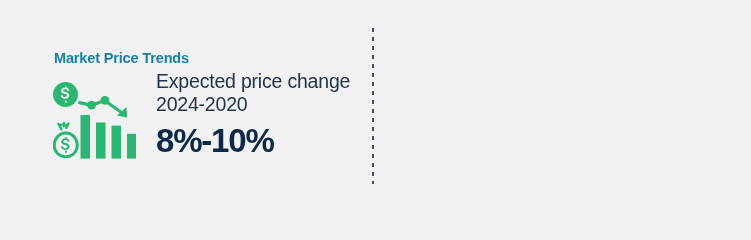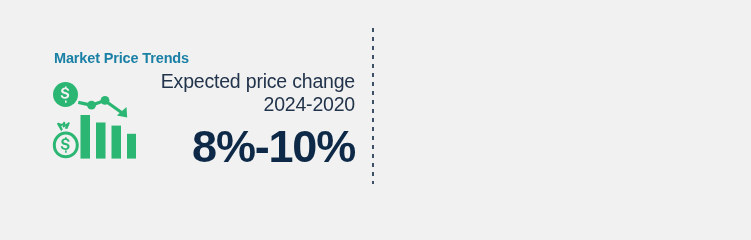--- a/index.html
+++ b/index.html
@@ -57,37 +57,35 @@
   
   .left-icon {
     position: absolute;
     left: 50px;
     top: 81px;
     width: 86px;
     height: 84px;
   }
   .left-text {
     position: absolute;
-    left: 140px;
+    left: 156px;
     top: 70px;
     width: 215px;
-    text-align: right;
   }
   .expected-line {
     color: #22344b;
     font-size: 19.5px;
     line-height: 23px;
     font-weight: 400;
     letter-spacing: -0.2px;
     white-space: nowrap;
   }
   .big-figure {
-    margin-top: 6px;
     color: #0d2947;
-    font-size: 45px;
+    font-size: 33px;
     line-height: 50px;
     font-weight: bold;
     letter-spacing: -1.2px;
     white-space: nowrap;
   }
 </style>
 </head>
 <body>
 
 <div class="board">

